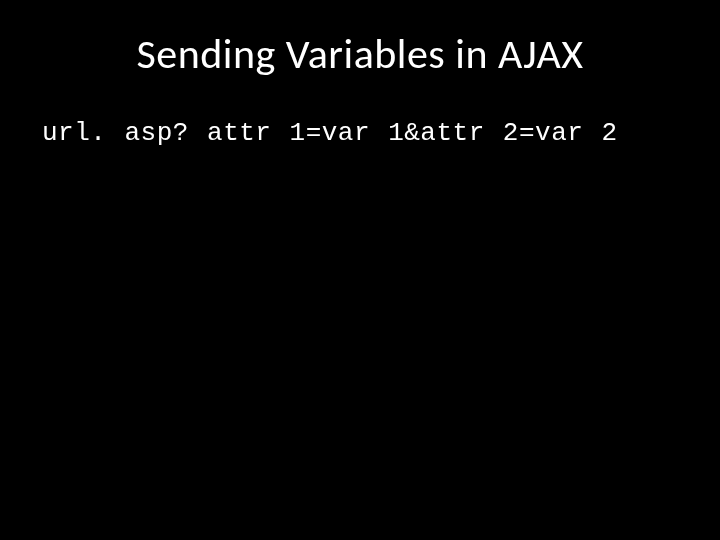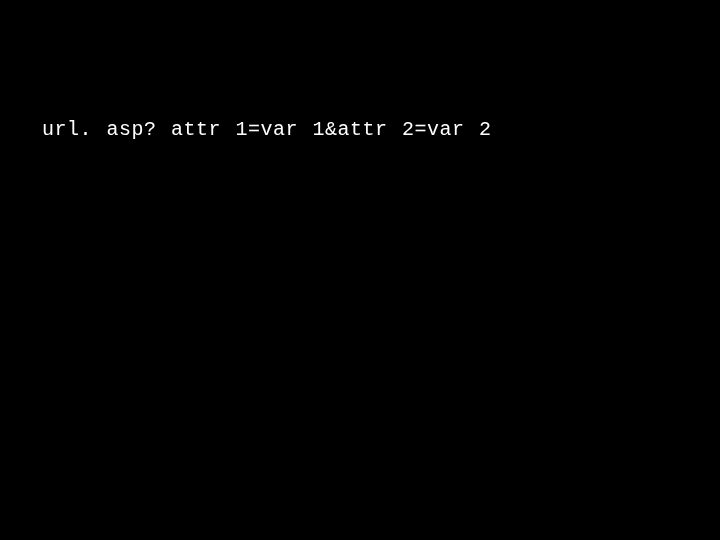--- a/index.html
+++ b/index.html
@@ -23,26 +23,27 @@
       color: #ffffff;
       font-size: 42px;
       font-weight: 400;
       text-align: center;
       padding-top: 28px;
       letter-spacing: 0.5px;
     }
     .code-line {
       color: #ffffff;
       font-family: Consolas, 'Courier New', monospace;
-      font-size: 20px;
+      font-size: 26px;
       position: absolute;
       top: 118px;
       left: 42px;
       word-spacing: 2px;
       letter-spacing: 0.5px;
     }
   </style>
 </head>
 <body>
 
 <div class="slide">
+  <h1 class="title">Sending Variables in AJAX</h1>
   <div class="code-line">url. asp? attr 1=var 1&amp;attr 2=var 2</div>
 </div>
 
 </body></html>

